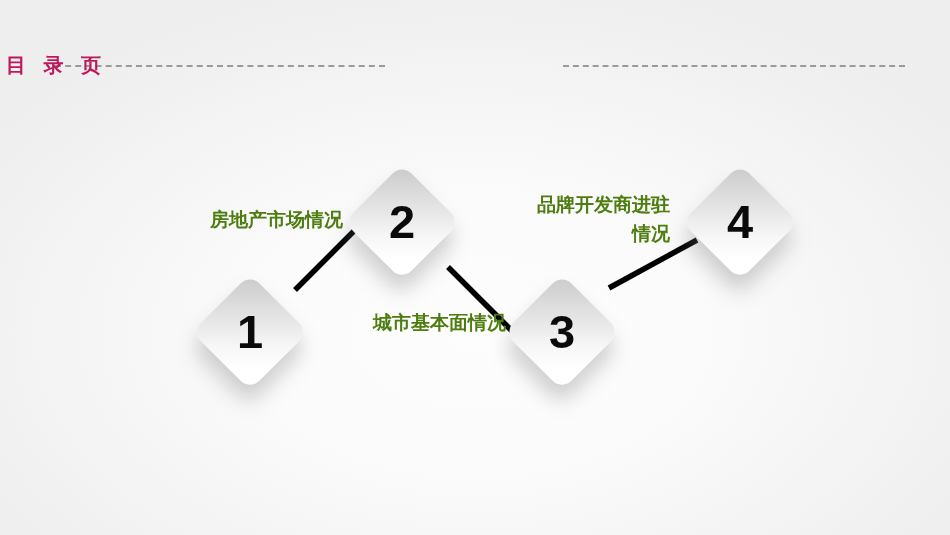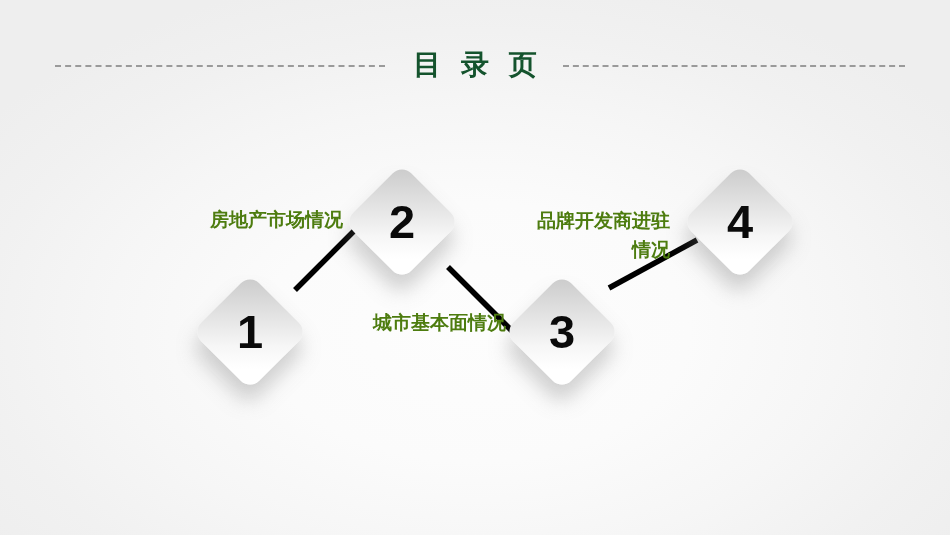--- a/index.html
+++ b/index.html
@@ -53,24 +53,24 @@
     border-top: 2px dashed #9a9a9a;
   }
   #rule-left  { left: 55px;  width: 330px; }
   #rule-right { left: 563px; width: 342px; }
 
   #page-title {
     position: absolute;
     left: 0;
     top: 0;
     width: 950px;
-    text-align: center;
-    font-size: 28px;
+    text-align: left;
+    font-size: 20px;
     font-weight: bold;
-    color: #14532d;
+    color: #be185d;
     letter-spacing: 6px;
     text-indent: 6px;
     line-height: 54px;
     white-space: pre;
   }
 
   
   #connectors {
     position: absolute;
     left: 0;
@@ -122,21 +122,21 @@
     position: absolute;
     font-size: 19px;
     font-weight: bold;
     color: #4d7c0f;
     line-height: 29px;
     text-align: right;
     white-space: pre-line;
   }
   #lab1 { left: 143px; top: 205px; width: 200px; }
   #lab2 { left: 306px; top: 310px; width: 200px; font-family: Liberation Mono, monospace; }
-  #lab3 { left: 470px; top: 206px; width: 200px; }
+  #lab3 { left: 470px; top: 190px; width: 200px; }
   #lab4 { left: 656px; top: 310px; width: 200px; }
 </style>
 </head>
 <body>
 
 <div id="slide">
 
   <div id="bg-glow"></div>
 
   <div id="header">

